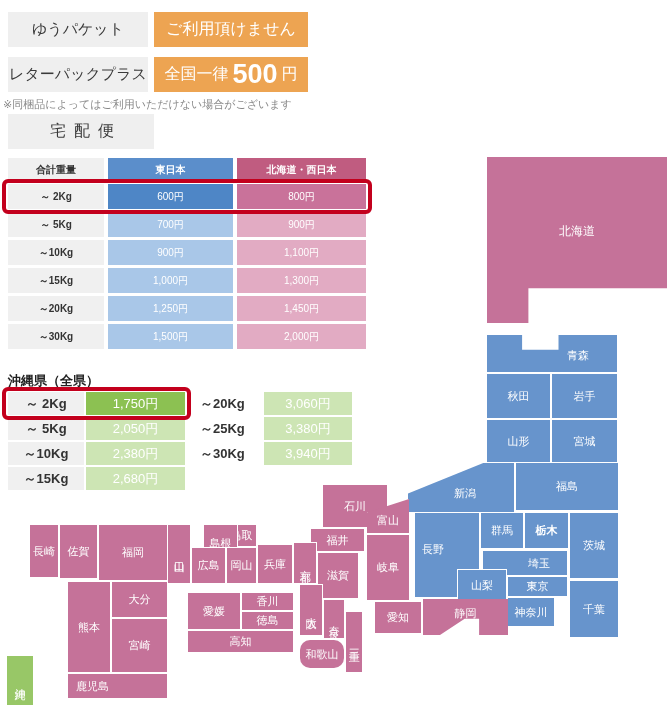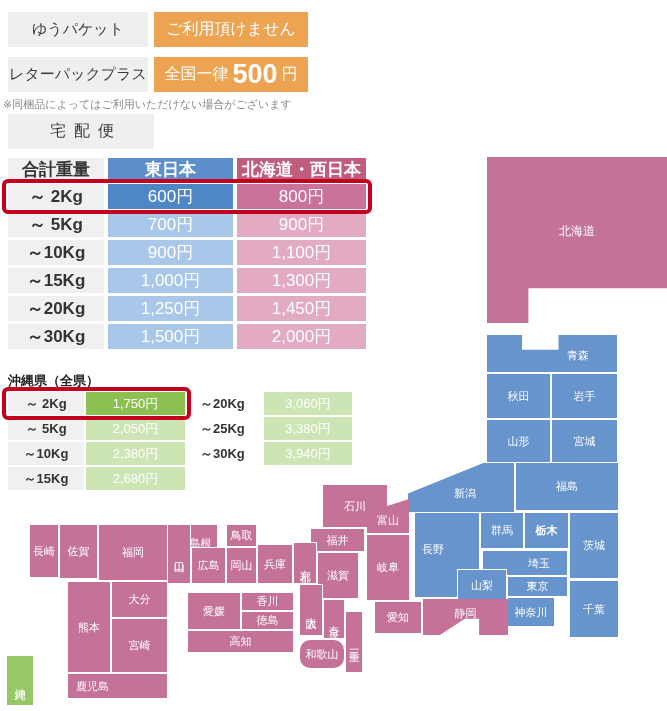--- a/index.html
+++ b/index.html
@@ -16,21 +16,21 @@
               align-items:center;justify-content:center;font-size:16px;gap:4px;}
   .orange-box .big{font-size:27px;font-weight:bold;line-height:1;}
   .note{position:absolute;left:3px;top:97px;font-size:11px;color:#888;}
   .courier-box{position:absolute;left:8px;top:114px;width:146px;height:35px;background:#efefef;
                color:#3a3a3a;display:flex;align-items:center;justify-content:center;
                font-size:16px;letter-spacing:8px;padding-left:10px;box-sizing:border-box;}
 
   
   .main-table{position:absolute;left:8px;top:158px;}
   .t-row{display:flex;gap:4px;margin-bottom:3px;}
-  .cell{display:flex;align-items:center;justify-content:center;font-size:17px;height:25px;
+  .cell{display:flex;align-items:center;justify-content:center;font-size:10px;height:25px;
         box-sizing:border-box;}
   .head .cell{height:23px;font-weight:bold;}
   .c0{width:96px;}.c1{width:125px;}.c2{width:129px;}
   .hgray{background:#f0f0f0;color:#333;}
   .hblue{background:#5b8ecb;color:#fff;}
   .hpink{background:#c05c80;color:#fff;}
   .wcell{background:#f0f0f0;color:#333;font-weight:bold;}
   .bstrong{background:#4e86c6;color:#fff;}
   .blight{background:#a9c7e8;color:#fff;}
   .pstrong{background:#c9729a;color:#fff;}
@@ -240,21 +240,21 @@
       </div>
       <div class="tile west" style="left: 300px; top: 640px; width: 44px; height: 28px; border-radius: 10px;">
         <span>和歌山</span>
       </div>
       <div class="tile west" style="left: 258px; top: 545px; width: 34px; height: 38px;">
         <span>兵庫</span>
       </div>
       <div class="tile west" style="left: 227px; top: 525px; width: 29px; height: 21px;">
         <span>鳥取</span>
       </div>
-      <div class="tile west" style="left: 184px; top: 525px; width: 33px; height: 36px;">
+      <div class="tile west" style="left: 204px; top: 525px; width: 33px; height: 36px;">
         <span>島根</span>
       </div>
       <div class="tile west" style="left: 192px; top: 548px; width: 33px; height: 35px;">
         <span>広島</span>
       </div>
       <div class="tile west" style="left: 227px; top: 548px; width: 29px; height: 35px;">
         <span>岡山</span>
       </div>
       <div class="tile west vert" style="left: 168px; top: 525px; width: 22px; height: 58px;">
         <span>山口</span>

